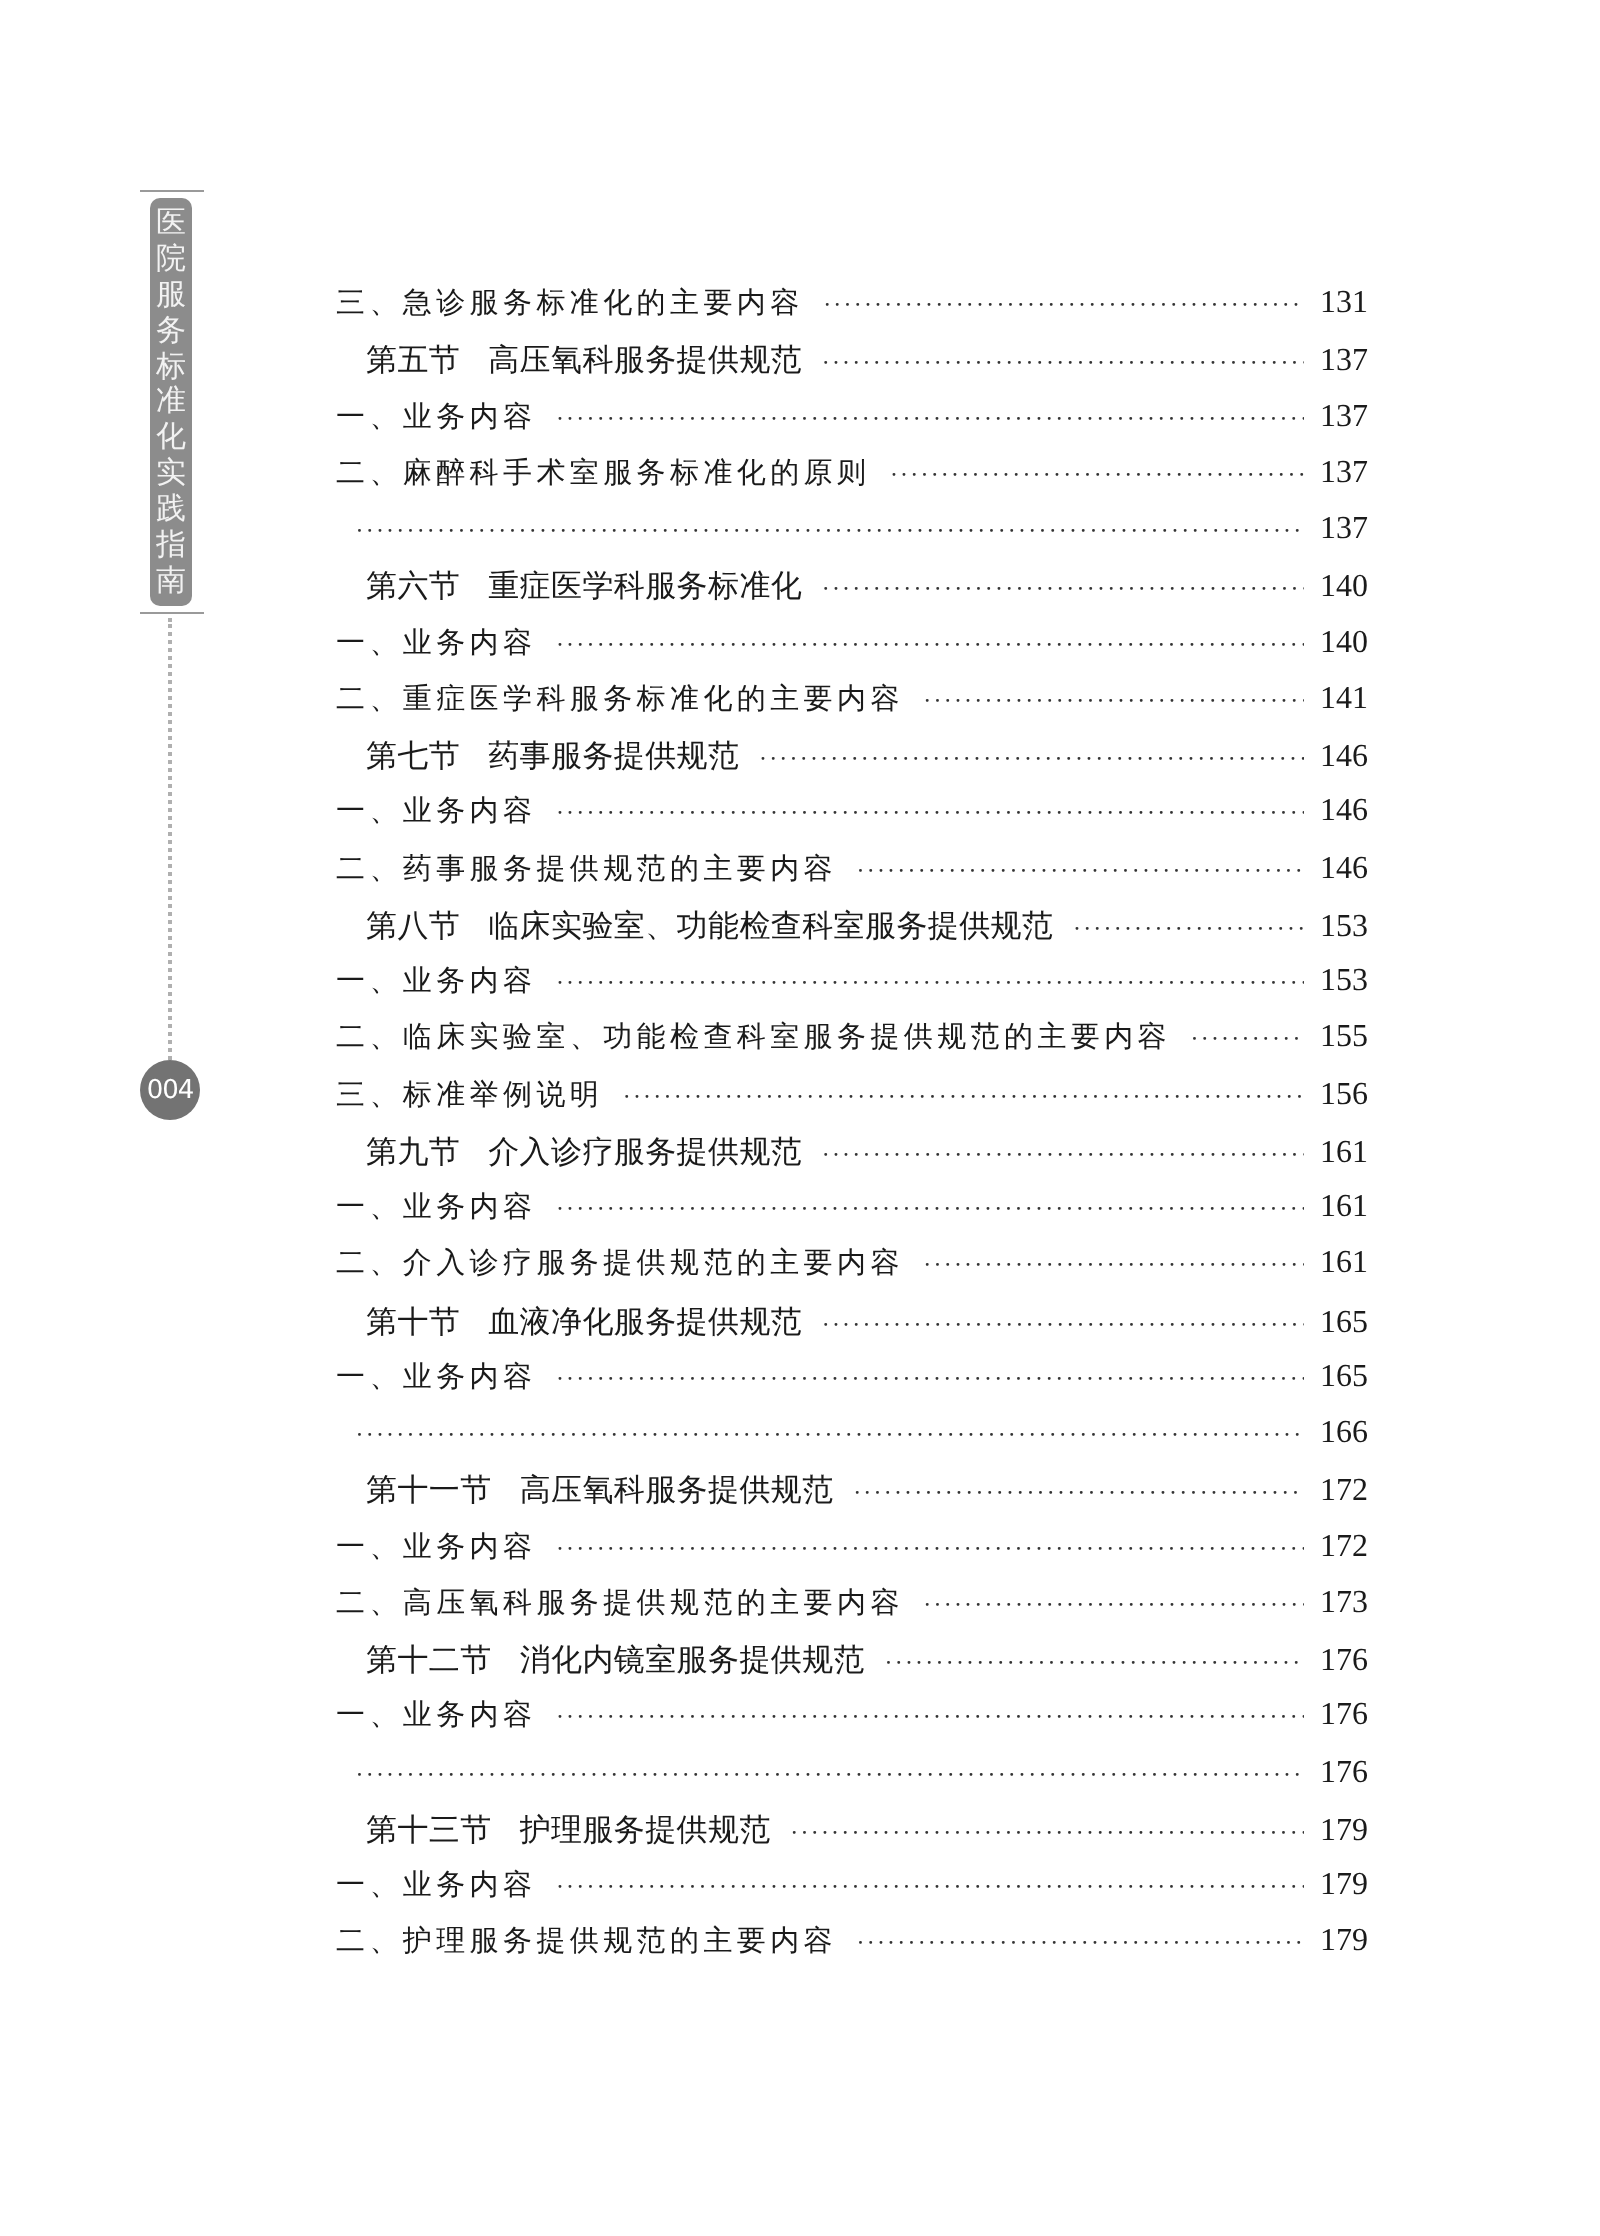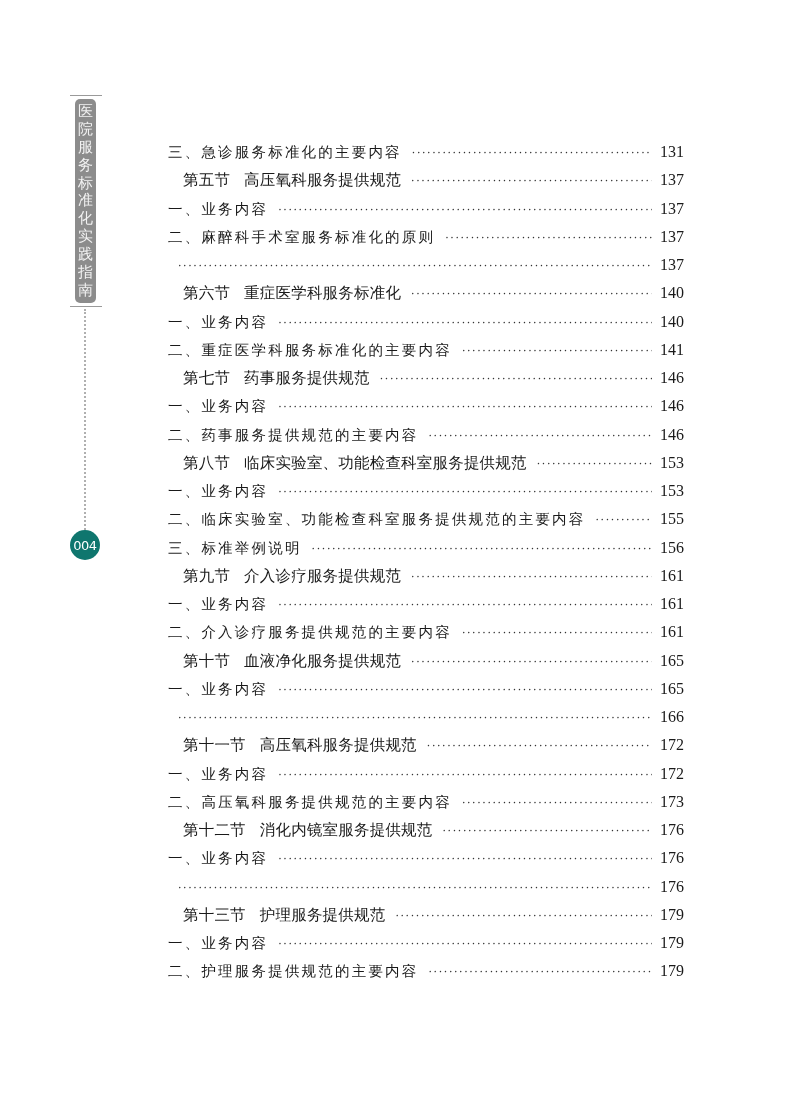--- a/index.html
+++ b/index.html
@@ -6,21 +6,21 @@
   body { width:800px; height:1118px; background:#ffffff; position:relative; overflow:hidden;
          font-family: "DejaVu Serif", "Liberation Serif", serif; color:#1a1a1a; }
   .side-top-line { position:absolute; left:70px; top:95px; width:32px; height:1px; background:#9a9a9a; }
   .side-bar { position:absolute; left:75px; top:99px; width:21px; height:204px; background:#8c8c8c;
               border-radius:5px; display:flex; flex-direction:column; align-items:center; justify-content:space-between;
               padding:4px 0; box-sizing:border-box; }
   .side-bar span { color:#f2f2f2; font-family:"DejaVu Sans", sans-serif; font-size:15px; line-height:17px; font-weight:300; }
   .side-bot-line { position:absolute; left:70px; top:306px; width:32px; height:1px; background:#9a9a9a; }
   .side-dots { position:absolute; left:84px; top:309px; width:0; height:221px; border-left:2px dotted #b0b0b0; }
   .page-circle { position:absolute; left:70px; top:530px; width:30px; height:30px; border-radius:50%;
-                 background:#0f766e; color:#ffffff; font-family:"DejaVu Sans", sans-serif; font-size:13px;
+                 background:#737373; color:#ffffff; font-family:"DejaVu Sans", sans-serif; font-size:13px;
                  display:flex; align-items:center; justify-content:center; letter-spacing:-0.5px; }
   .toc { position:absolute; left:146px; top:138px; width:540px; }
   .row { display:flex; align-items:baseline; height:28.25px; font-size:15.5px; line-height:28px; }
   .row.sub { padding-left:22px; }
   .row .title { white-space:nowrap; }
   .row.section .title { letter-spacing:0.2px; }
   .row.sub .title { letter-spacing:2.2px; font-size:14.5px; }
   .row .num-prefix { margin-right:14px;margin-left:37px; }
   .row .dots { flex:1; overflow:hidden; white-space:nowrap; margin:0 8px 0 10px; color:#333; font-size:11px; letter-spacing:1.6px; }
   .row .dots::before { content:"································································································"; }

